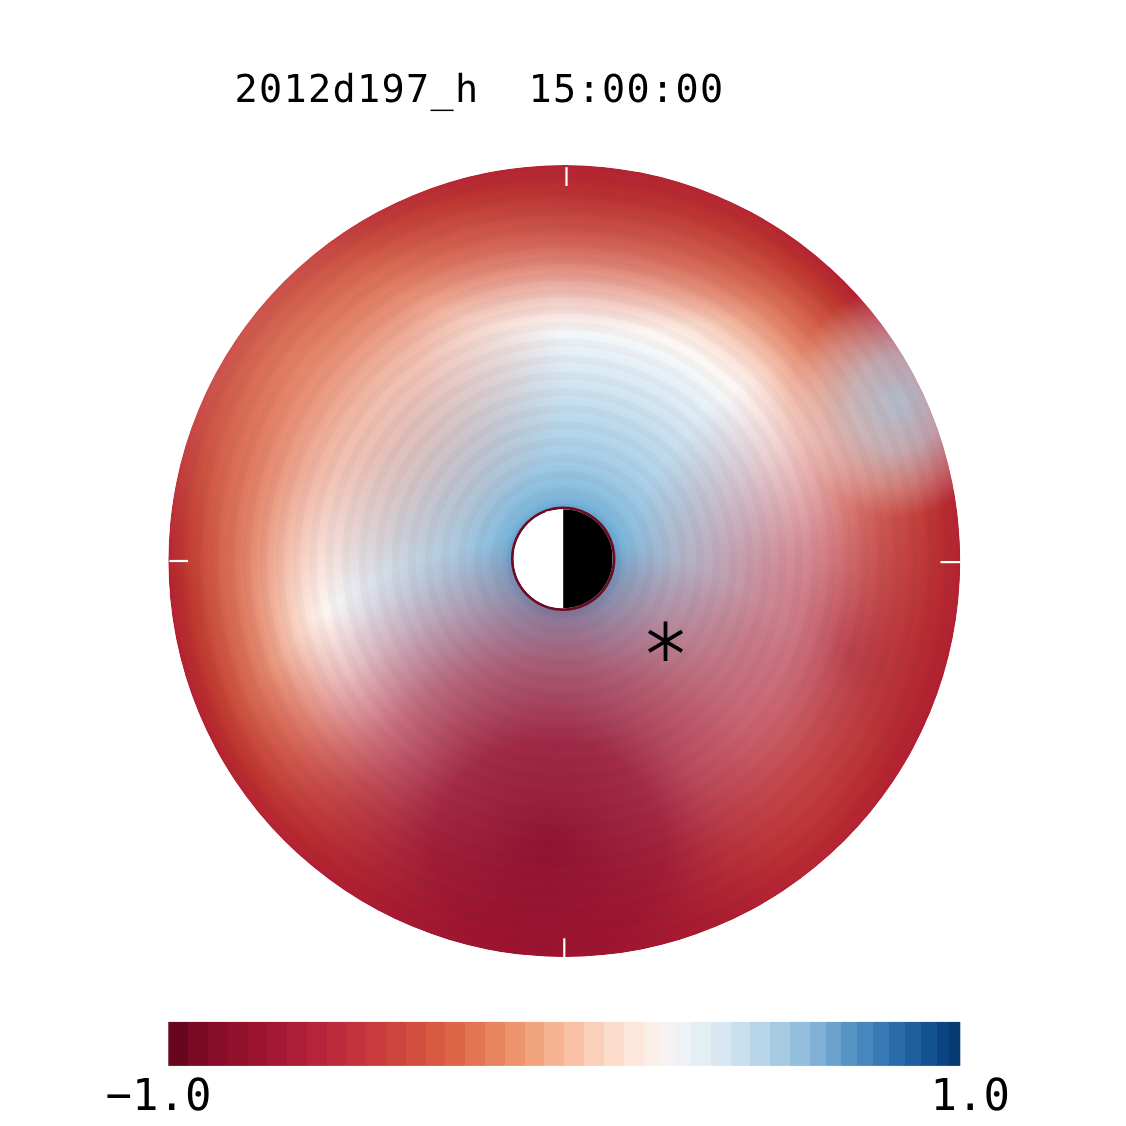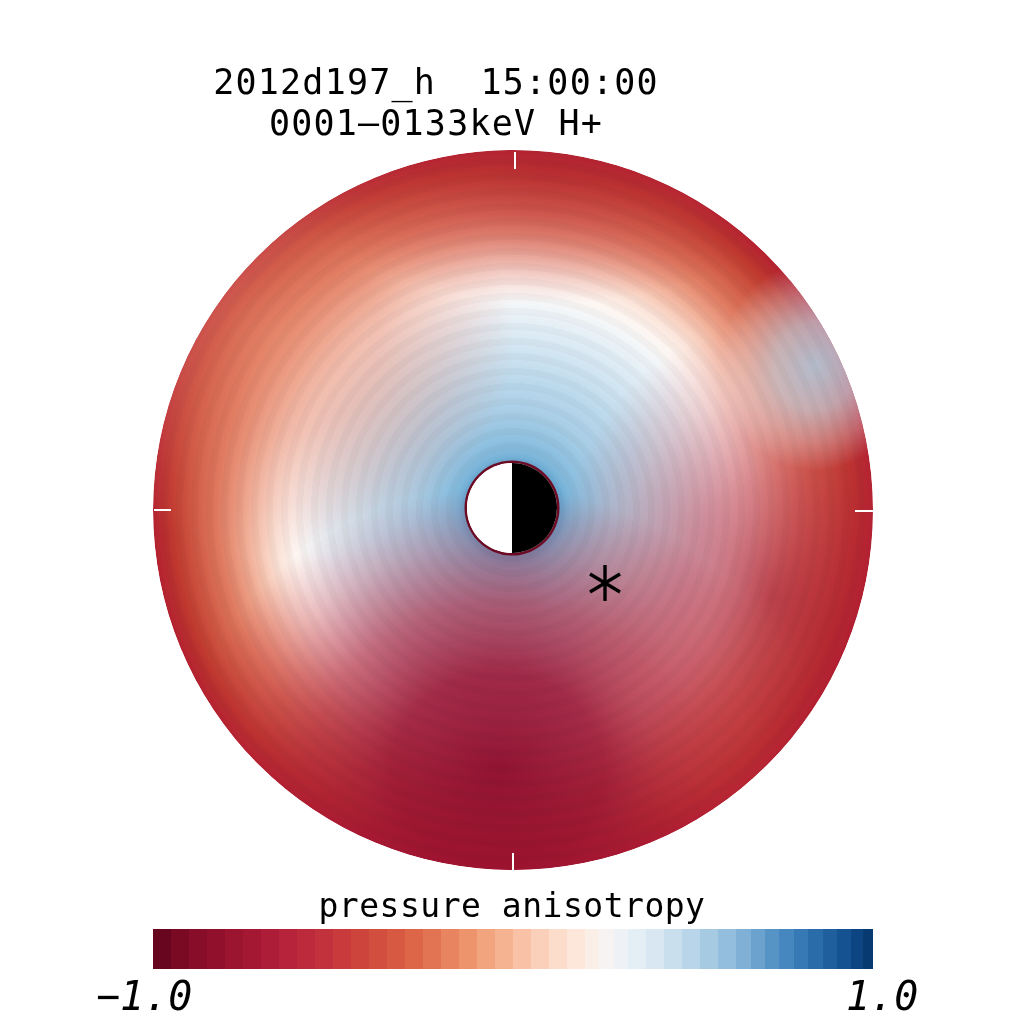--- a/index.html
+++ b/index.html
@@ -296,31 +296,29 @@
       #063a70 98.6%,
       #063a70 100%);
   }
   .cbar-label {
     position: absolute;
     top: 87px;
     font-family: "DejaVu Sans Mono", "Liberation Mono", monospace;
     font-size: 40px;
     color: #000;
     white-space: pre;
-    font-style: italic;
   }
   #cbar-label-min { left: 96px; }
   #cbar-label-max { left: 846px; }
 </style>
 </head>
 <body>
 
 <div id="title-block">
   <div class="tline">2012d197_h  15:00:00</div>
-  <div class="tline">0001–0133keV H+</div>
 </div>
 
 <div id="plot-area">
 
   <div id="polar-disk">
     <div class="field-layer" id="field-base"></div>
     <div class="field-layer" id="field-bottom"></div>
     <div class="field-layer" id="field-upperleft"></div>
     <div class="field-layer" id="field-right"></div>
     <div class="field-layer" id="field-ur-blue"></div>
@@ -342,17 +340,16 @@
     <g stroke="#000000" stroke-width="3.4" stroke-linecap="butt">
       <line x1="19" y1="2" x2="19" y2="38"></line>
       <line x1="4" y1="11" x2="34" y2="29"></line>
       <line x1="4" y1="29" x2="34" y2="11"></line>
     </g>
   </svg>
 
 </div>
 
 <div id="colorbar-block">
-  <div id="cbar-title">pressure anisotropy</div>
   <div id="cbar-bar"></div>
   <div class="cbar-label" id="cbar-label-min">−1.0</div>
   <div class="cbar-label" id="cbar-label-max">1.0</div>
 </div>
 
 </body></html>

